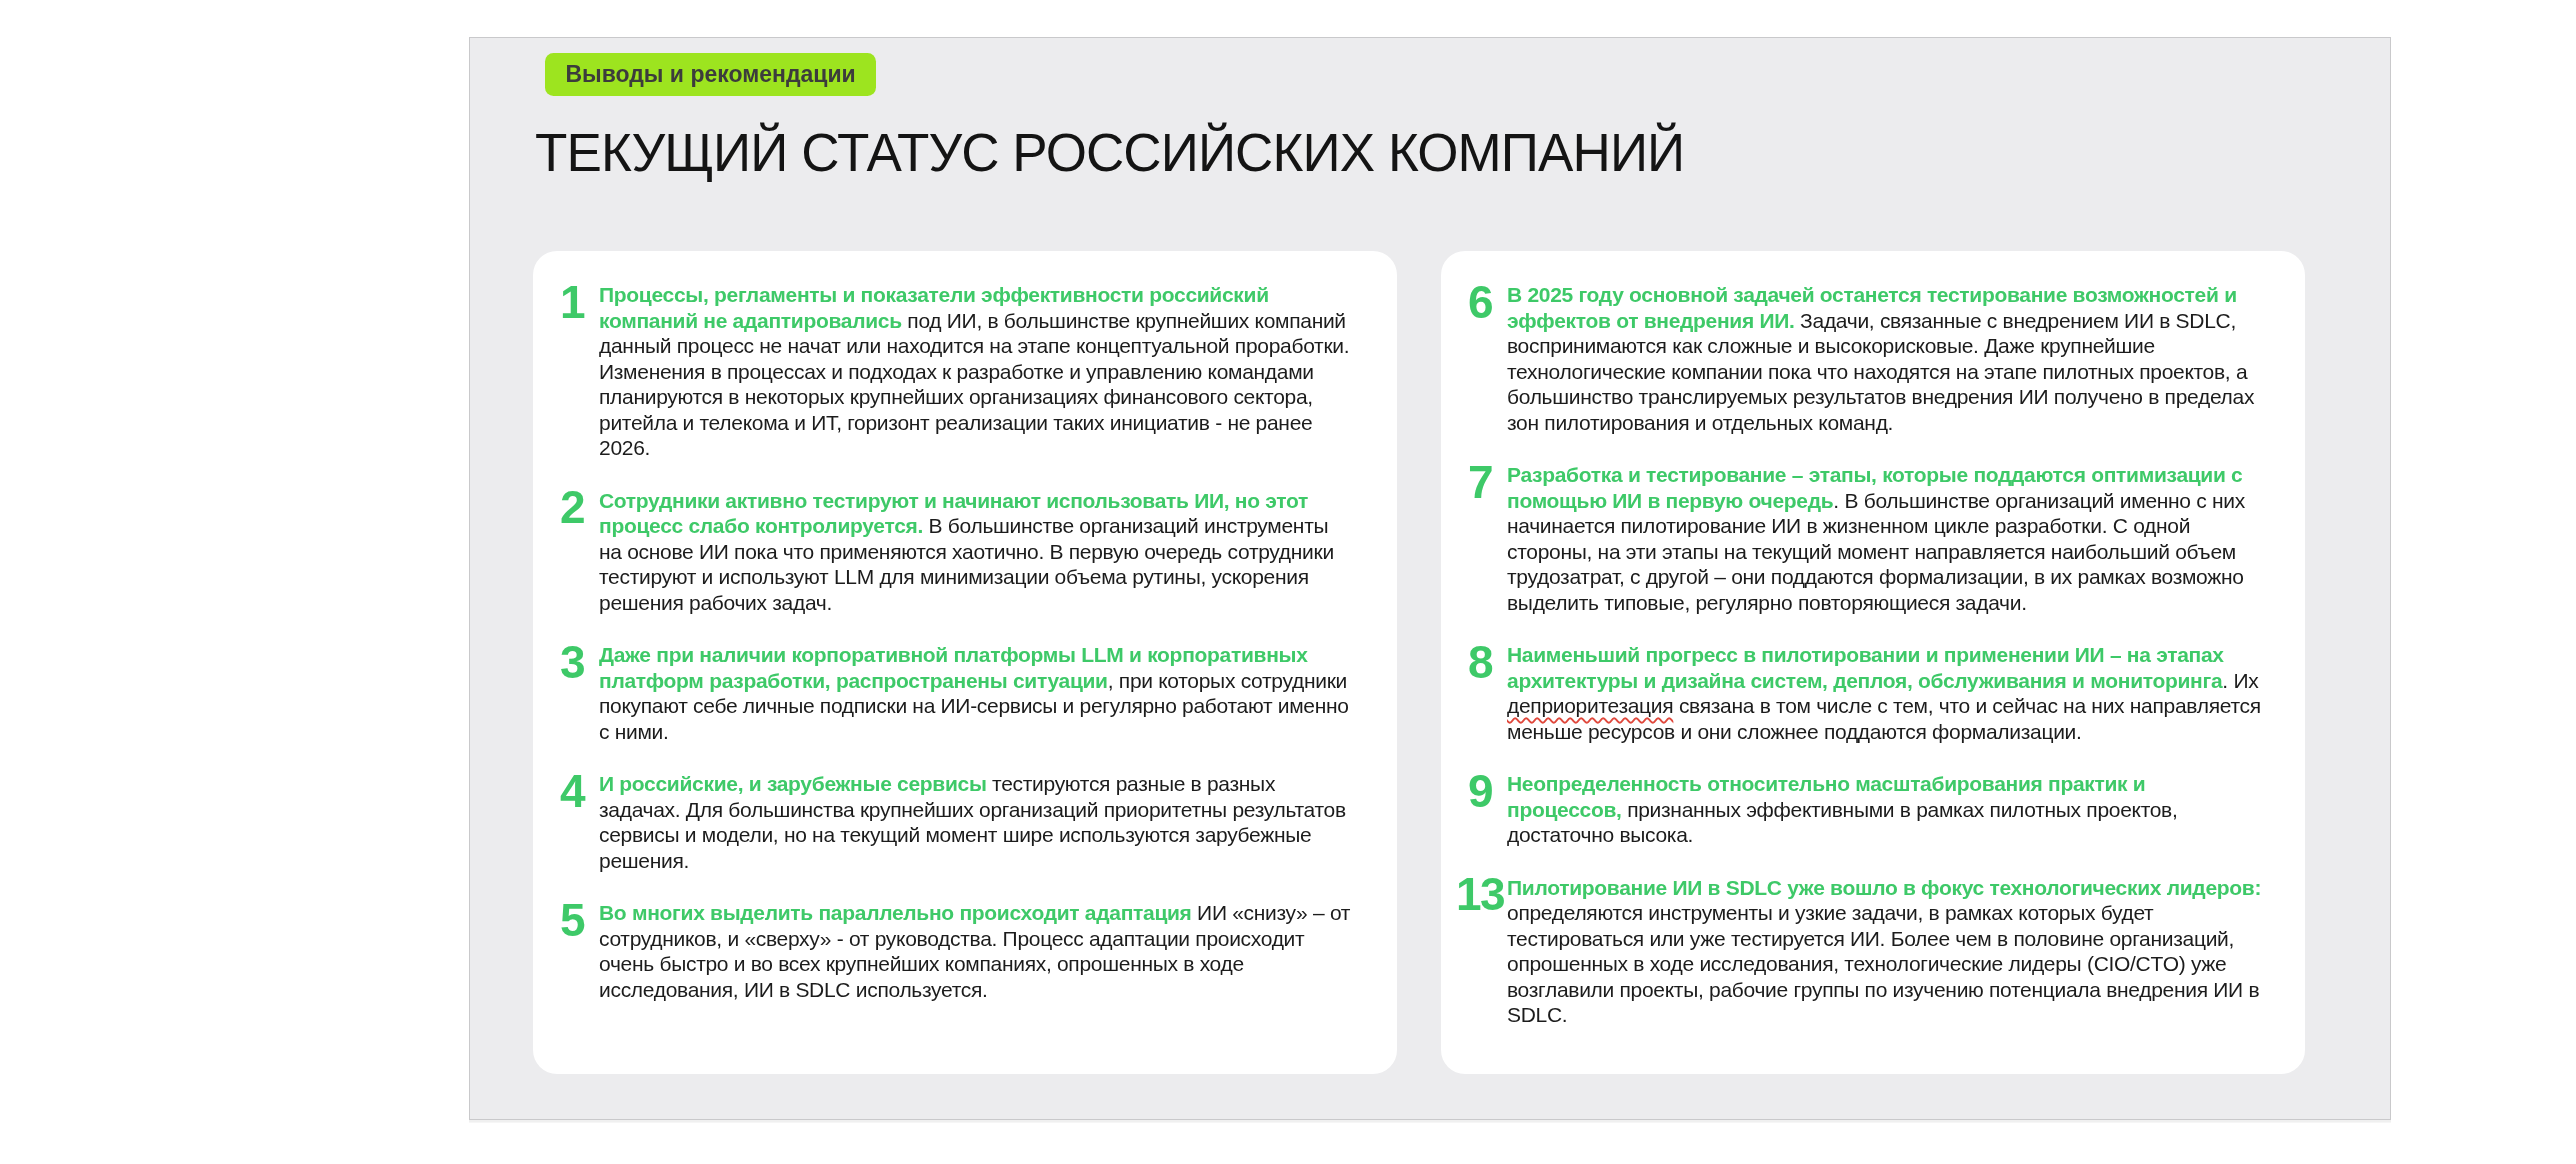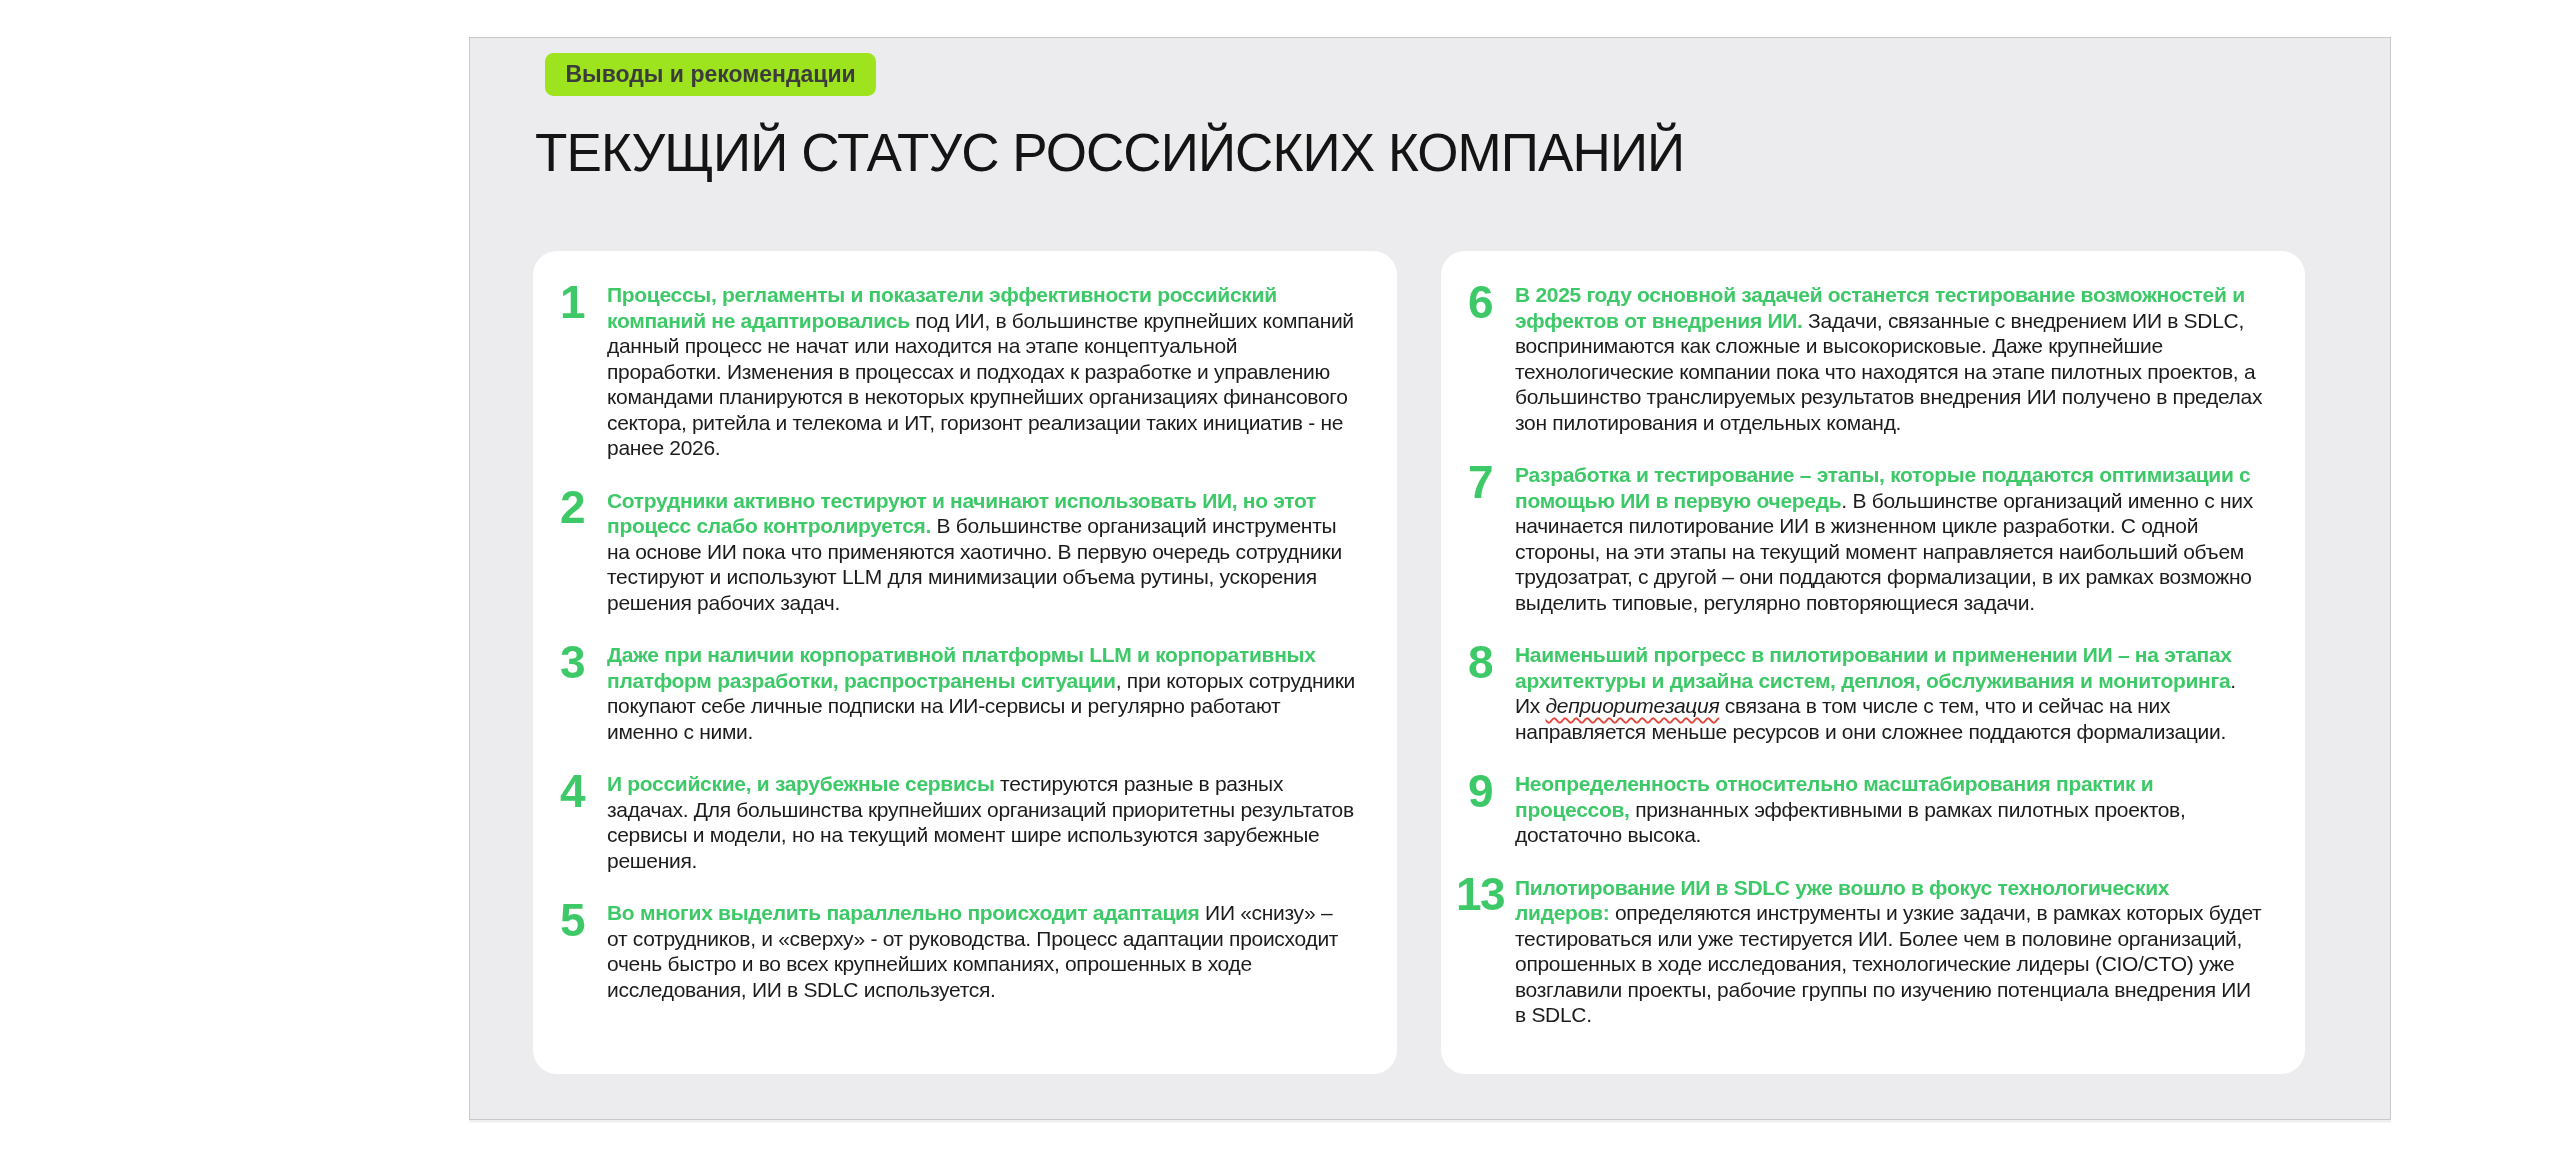--- a/index.html
+++ b/index.html
@@ -73,33 +73,31 @@
     line-height: 1.1;
     letter-spacing: -1.7px;
   }
 
   .text {
     flex: 1 1 auto;
     font-size: 21px;
     line-height: 25.5px;
     color: #1c1c1c;
     letter-spacing: -0.3px;
-    margin-left: 8px;
   }
 
   .lead { color: var(--green, #3ec968); font-weight: bold; }
   .body { color: #1c1c1c; font-weight: normal; }
 
   .wavy {
     text-decoration: underline;
     text-decoration-style: wavy;
     text-decoration-color: var(--spell-red, #e0483c);
     text-decoration-thickness: 1.7px;
     text-underline-offset: 4.3px;
-    font-style: italic;
   }
 </style>
 </head>
 <body>
 
 <div class="page">
   <div class="slide">
 
     <div class="badge">Выводы и рекомендации</div>
 

